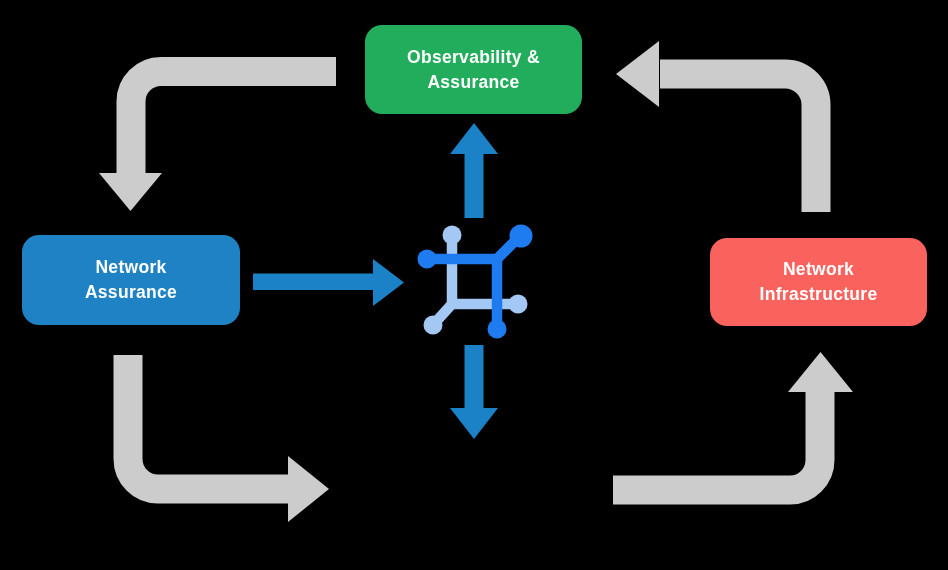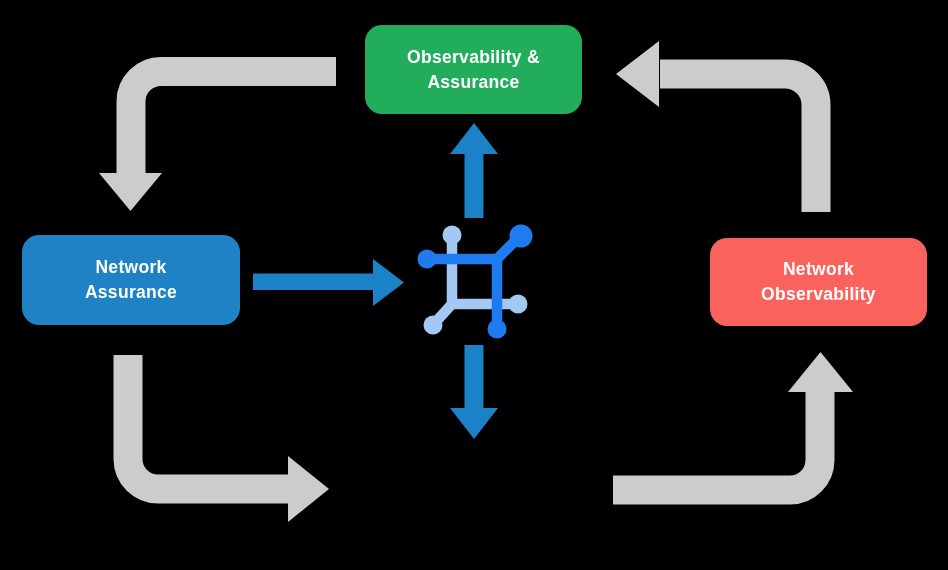--- a/index.html
+++ b/index.html
@@ -112,17 +112,17 @@
     <span>Assurance</span>
   </div>
 
   <div class="node n-operations">
     <span>Network</span>
     <span>Assurance</span>
   </div>
 
   <div class="node n-infrastructure">
     <span>Network</span>
-    <span>Observability</span>
+    <span>Infrastructure</span>
   </div>
 
 
 </div>
 
 </body></html>

